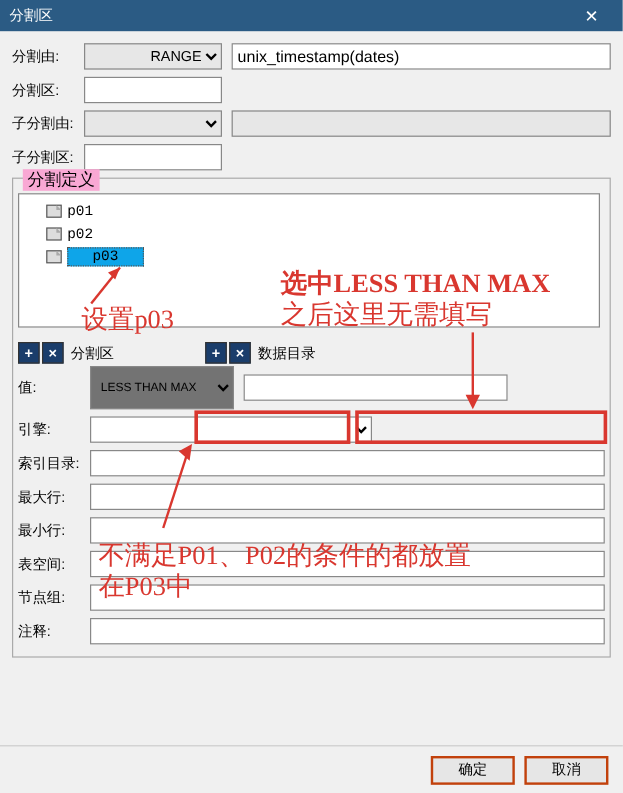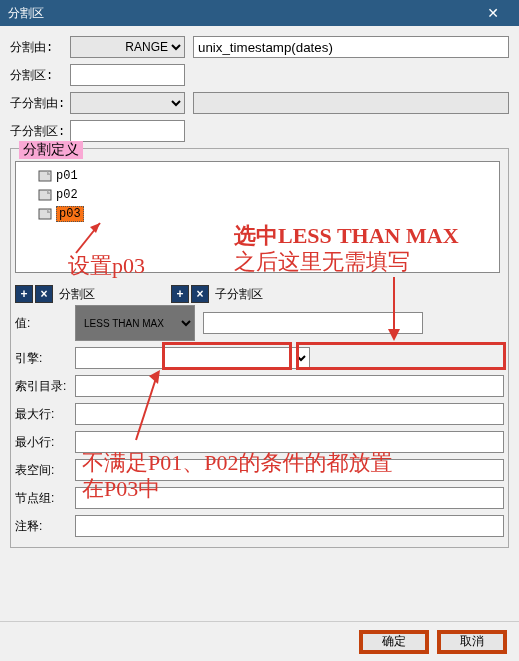--- a/index.html
+++ b/index.html
@@ -2,45 +2,45 @@
 <html><head>
 <meta charset="utf-8">
 <style>
 * { box-sizing: border-box; margin: 0; padding: 0; }
 body { font-family: "Microsoft YaHei", Arial, sans-serif; font-size: 12px; background: #f0f0f0; width: 519px; height: 661px; overflow: hidden; }
 .titlebar { background: #2b5b84; color: #fff; height: 26px; display: flex; align-items: center; padding: 0 6px; }
 .titlebar .title { flex: 1; padding-left: 2px; }
 .close-btn { width: 40px; height: 26px; display: flex; align-items: center; justify-content: center; cursor: pointer; font-size: 14px; }
 .content { padding: 10px 10px 6px 10px; }
 .row { display: flex; align-items: center; margin-bottom: 6px; }
-.lbl { width: 60px; flex-shrink: 0; font-family: Liberation Mono, monospace; }
+.lbl { width: 60px; flex-shrink: 0; }
 .sel { width: 115px; height: 22px; border: 1px solid #888; background: #e7e7e7; font-size: 12px; text-align: right; }
 .inp-short { width: 115px; height: 22px; border: 1px solid #888; background: #fff; padding: 0 4px; }
 .inp-long { flex: 1; height: 22px; border: 1px solid #888; background: #fff; padding: 0 4px; margin-left: 8px; }
 .inp-long.ro { background: #e7e7e7; }
 .fieldset { border: 1px solid #aaa; margin: 4px 0 10px 0; position: relative; }
 .fieldset .legend { position: absolute; top: -8px; left: 8px; background: #f9a8d4; padding: 0 4px; font-size: 14px; }
 .tree-area { border: 1px solid #888; background: #fff; margin: 12px 8px 8px 4px; height: 112px; padding: 4px 6px; overflow: auto; font-family: Liberation Mono, monospace; }
 .tree-item { display: flex; align-items: center; height: 18px; margin: 1px 0 1px 16px; }
 .tree-item .file-icon { width: 14px; height: 14px; margin-right: 4px; display: inline-block; }
-.tree-item.selected span.txt { background: #f97316; border: 1px dotted #555; padding: 0 2px; }
+.tree-item.selected span.txt { background: #0ea5e9; border: 1px dotted #555; padding: 0 20px; }
 .toolbar-row { display: flex; align-items: center; padding: 4px 4px 2px 4px; }
 .icon-btn { width: 18px; height: 18px; border: 1px solid #333; display: inline-flex; align-items: center; justify-content: center; margin-right: 2px; cursor: pointer; color: #fff; font-weight: bold; font-size: 12px; }
 .icon-btn.add { background: #1a3d6b; }
 .icon-btn.del { background: #1a3d6b; }
 .toolbar-lbl { margin-left: 4px; margin-right: 16px; }
 .form-row { display: flex; align-items: center; margin: 0 4px 6px 4px; }
 .form-lbl { width: 60px; flex-shrink: 0; }
 .val-sel { width: 120px; height: 36px; border: 1px solid #888; background: #737373; font-size: 10px; padding-left: 4px; }
 .val-inp { width: 220px; height: 22px; border: 1px solid #888; background: #fff; margin-left: 8px; }
 .full-sel { width: 235px; height: 22px; border: 1px solid #888; background: #fff; font-size: 12px; }
 .full-inp { flex: 1; height: 22px; border: 1px solid #888; background: #fff; padding: 0 4px; }
 .full-ta { flex: 1; height: 22px; border: 1px solid #888; background: #fff; padding: 2px 4px; resize: none; }
 .footer { position: absolute; bottom: 0; left: 0; right: 0; height: 40px; background: #f0f0f0; border-top: 1px solid #ccc; display: flex; align-items: center; justify-content: flex-end; padding: 0 12px; }
-.btn { width: 70px; height: 24px; border: 4px solid #c2410c; background: #e6e6e6; margin-left: 8px; cursor: pointer; display: flex; align-items: center; justify-content: center; }
+.btn { width: 70px; height: 24px; border: 2px solid #c2410c; background: #e6e6e6; margin-left: 8px; cursor: pointer; display: flex; align-items: center; justify-content: center; }
 
 .ann { position: absolute; pointer-events: none; }
 .ann-text { color: #d9372f; font-family: "KaiTi","STKaiti",serif; font-size: 22px; line-height: 1.2; }
 .ann-box { border: 3px solid #d9372f; position: absolute; }
 .file-icon svg { width: 14px; height: 14px; }
 </style>
 </head>
 <body>
 
 <div class="titlebar">
@@ -108,21 +108,21 @@
           <span>×</span>
         </div>
       <span class="toolbar-lbl">分割区</span>
       <div style="width:60px"></div>
       <div class="icon-btn add">
           <span>+</span>
         </div>
       <div class="icon-btn del">
           <span>×</span>
         </div>
-      <span class="toolbar-lbl">子分割区</span>
+      <span class="toolbar-lbl">数据目录</span>
     </div>
 
     <div class="form-row">
       <span class="form-lbl">值:</span>
       <select class="val-sel">
         <option>LESS THAN MAX</option>
       </select>
       <input class="val-inp" value="" style="">
     </div>
     <div class="form-row">

